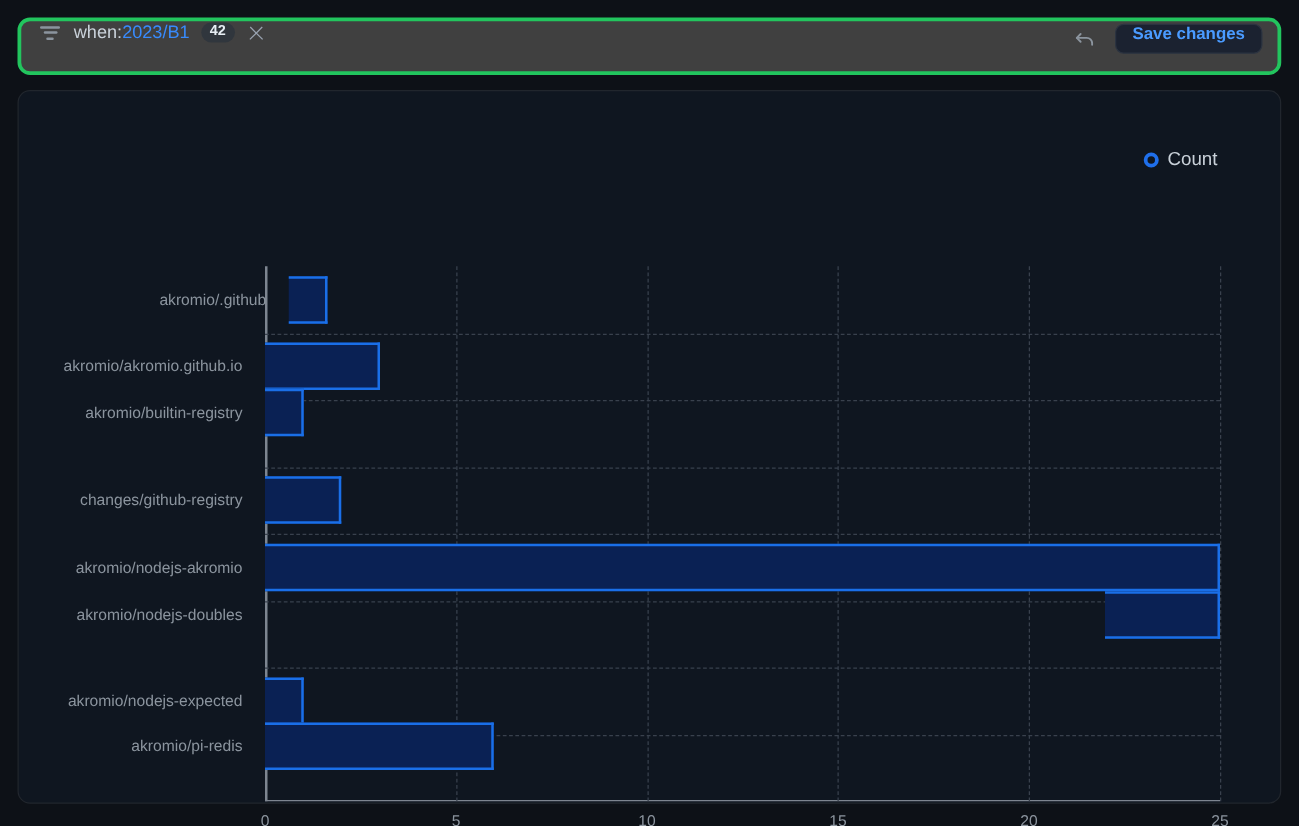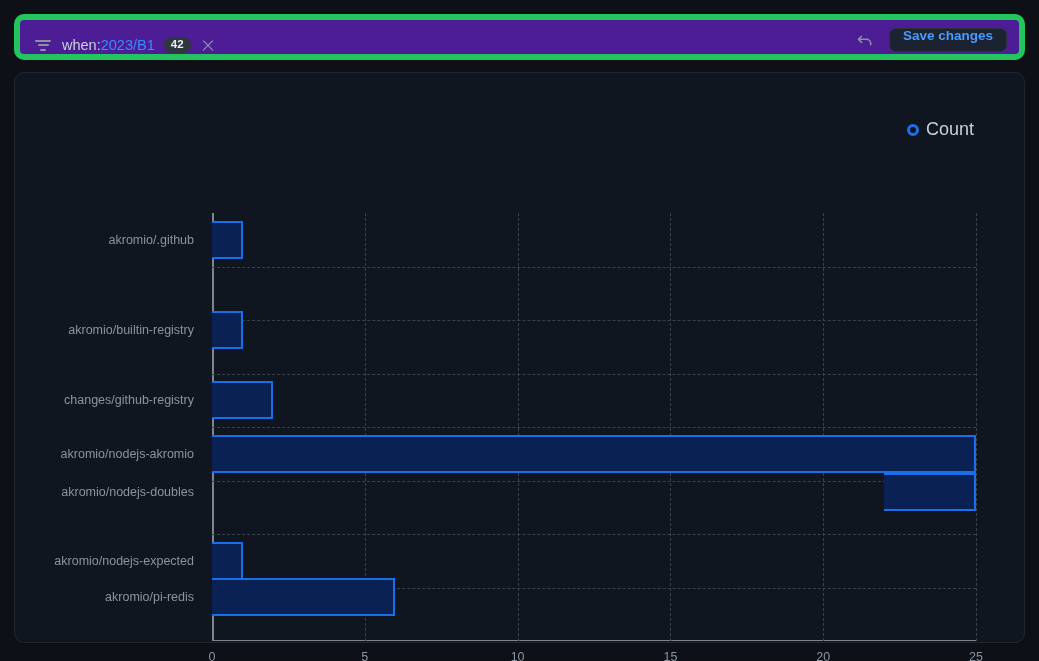--- a/index.html
+++ b/index.html
@@ -14,25 +14,25 @@
     position: relative;
     width: 1039px; height: 661px;
     background: #0d1117;
     padding: 14px;
   }
 
   
   .filter-bar {
     position: relative;
     height: 46px;
-    background: #4c1d95;
-    border: 6px solid #22c55e;
+    background: #404040;
+    border: 3px solid #22c55e;
     border-radius: 10px;
     display: flex;
-    align-items: flex-end;
+    align-items: flex-start;
     padding: 0 12px 0 14px;
   }
   .filter-left {
     display: flex;
     align-items: center;
     gap: 10px;
     flex: 1 1 auto;
     min-width: 0;
   }
   .filter-icon {
@@ -103,21 +103,21 @@
     height: 571px;
     background: #0f1620;
     border: 1px solid #21262d;
     border-radius: 10px;
   }
 
   .legend {
     position: absolute;
     right: 50px; top: 46px;
     display: flex; align-items: center; gap: 7px;
-    font-size: 18px;
+    font-size: 15px;
     color: #c9d1d9;
   }
   .legend-marker {
     width: 12px; height: 12px;
     border-radius: 50%;
     border: 3px solid #1f6feb;
     background: transparent;
   }
 
   
@@ -225,23 +225,27 @@
         <div class="xtick" style="left: 611.2px;">20</div>
         <div class="vgrid" style="left: 764px;"></div>
         <div class="xtick" style="left: 764px;">25</div>
         <div class="hgrid" style="top: 53.5px;"></div>
         <div class="hgrid" style="top: 107px;"></div>
         <div class="hgrid" style="top: 160.5px;"></div>
         <div class="hgrid" style="top: 214px;"></div>
         <div class="hgrid" style="top: 267.5px;"></div>
         <div class="hgrid" style="top: 321px;"></div>
         <div class="hgrid" style="top: 374.5px;"></div>
-        <div class="row" style="top: 0px; height: 53.5px;">
+        <div class="row" style="top: 0px; height: 53.5px; margin-left: 19px;">
           <div class="ylabel">akromio/.github</div>
           <div class="bar" title="akromio/.github: 1" style="width: 30.56px;"></div>
+        </div>
+        <div class="row" style="top: 53.5px; height: 53.5px;">
+          <div class="ylabel">akromio/akromio.github.io</div>
+          <div class="bar" title="akromio/akromio.github.io: 3" style="width: 91.68px;"></div>
         </div>
         <div class="row" style="top: 90px; height: 53.5px;">
           <div class="ylabel">akromio/builtin-registry</div>
           <div class="bar" title="akromio/builtin-registry: 1" style="width: 30.56px;"></div>
         </div>
         <div class="row" style="top: 160.5px; height: 53.5px;">
           <div class="ylabel">changes/github-registry</div>
           <div class="bar" title="akromio/github-registry: 2" style="width: 61.12px;"></div>
         </div>
         <div class="row" style="top: 214px; height: 53.5px;">

